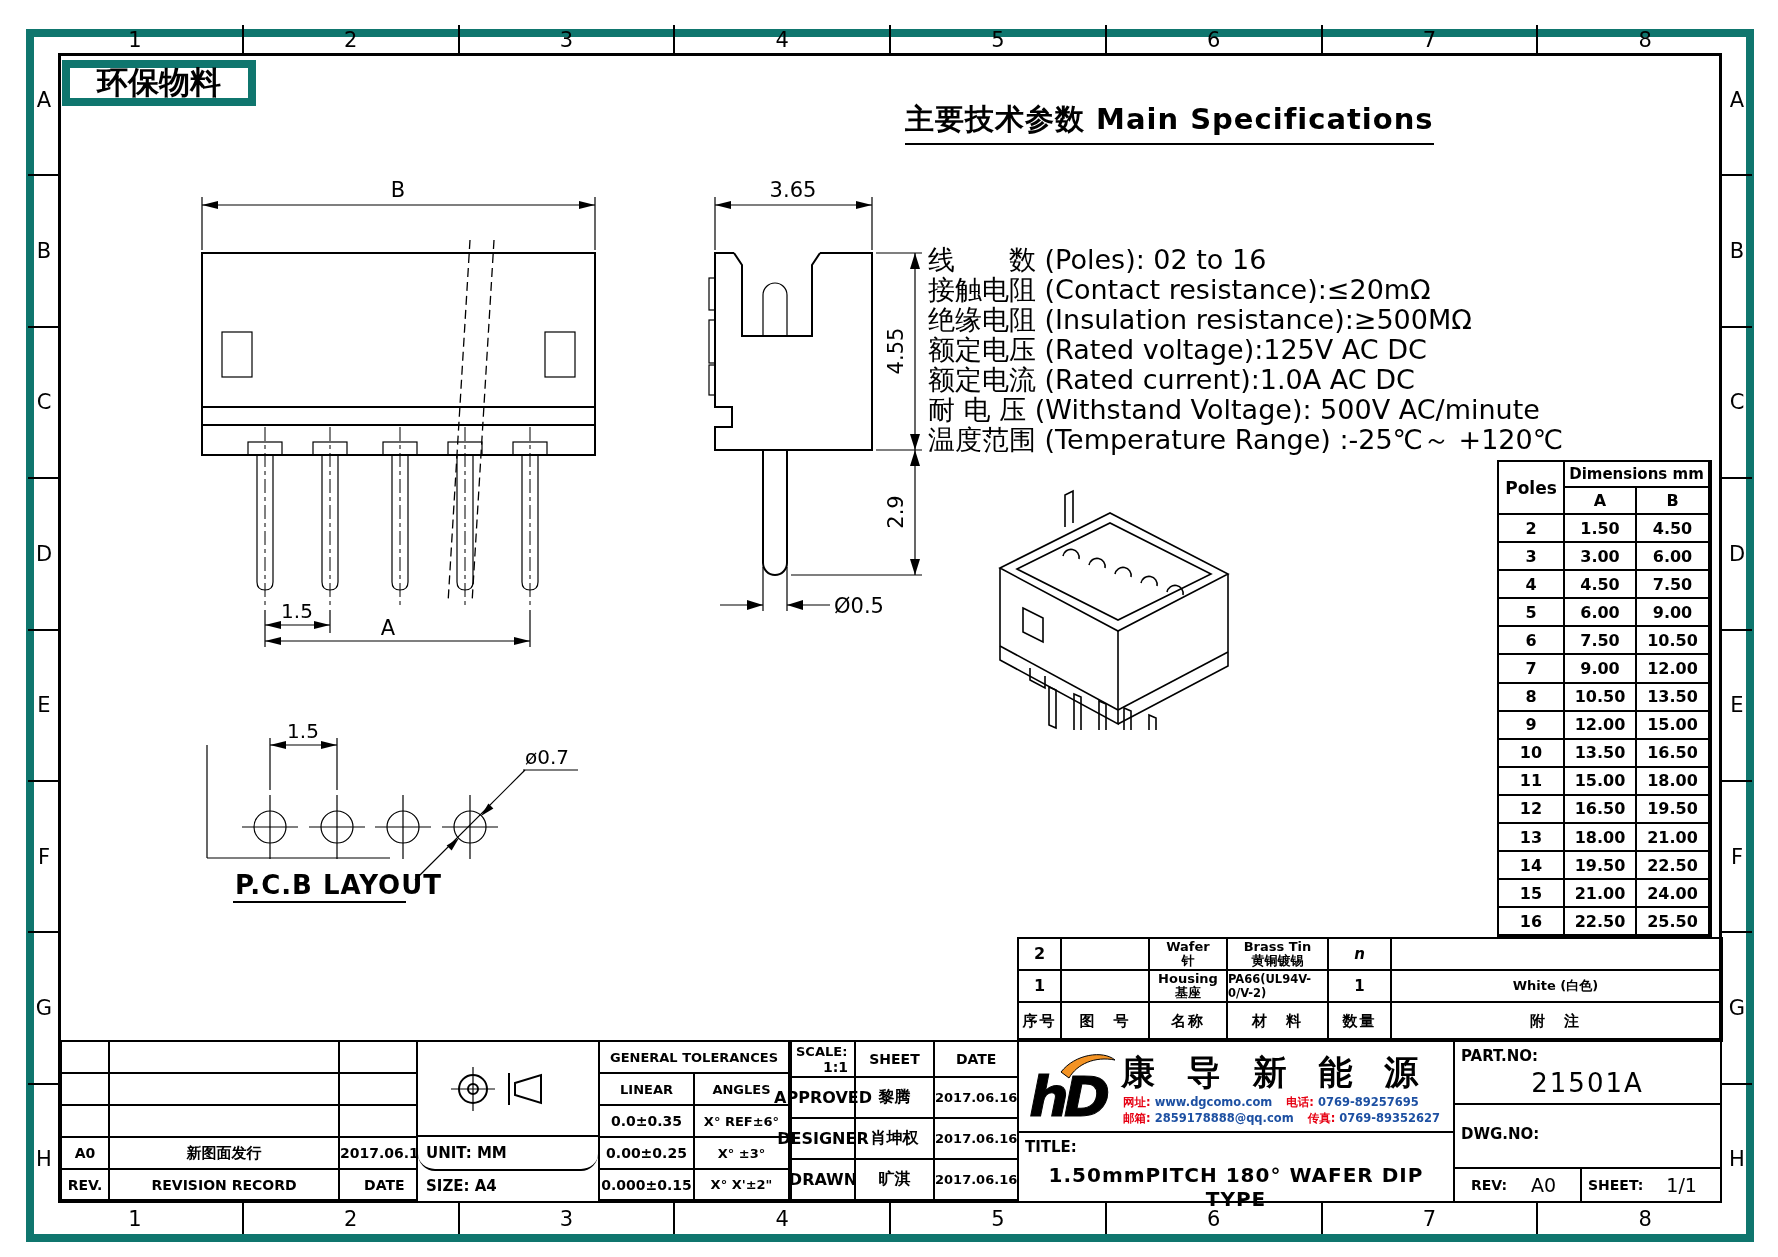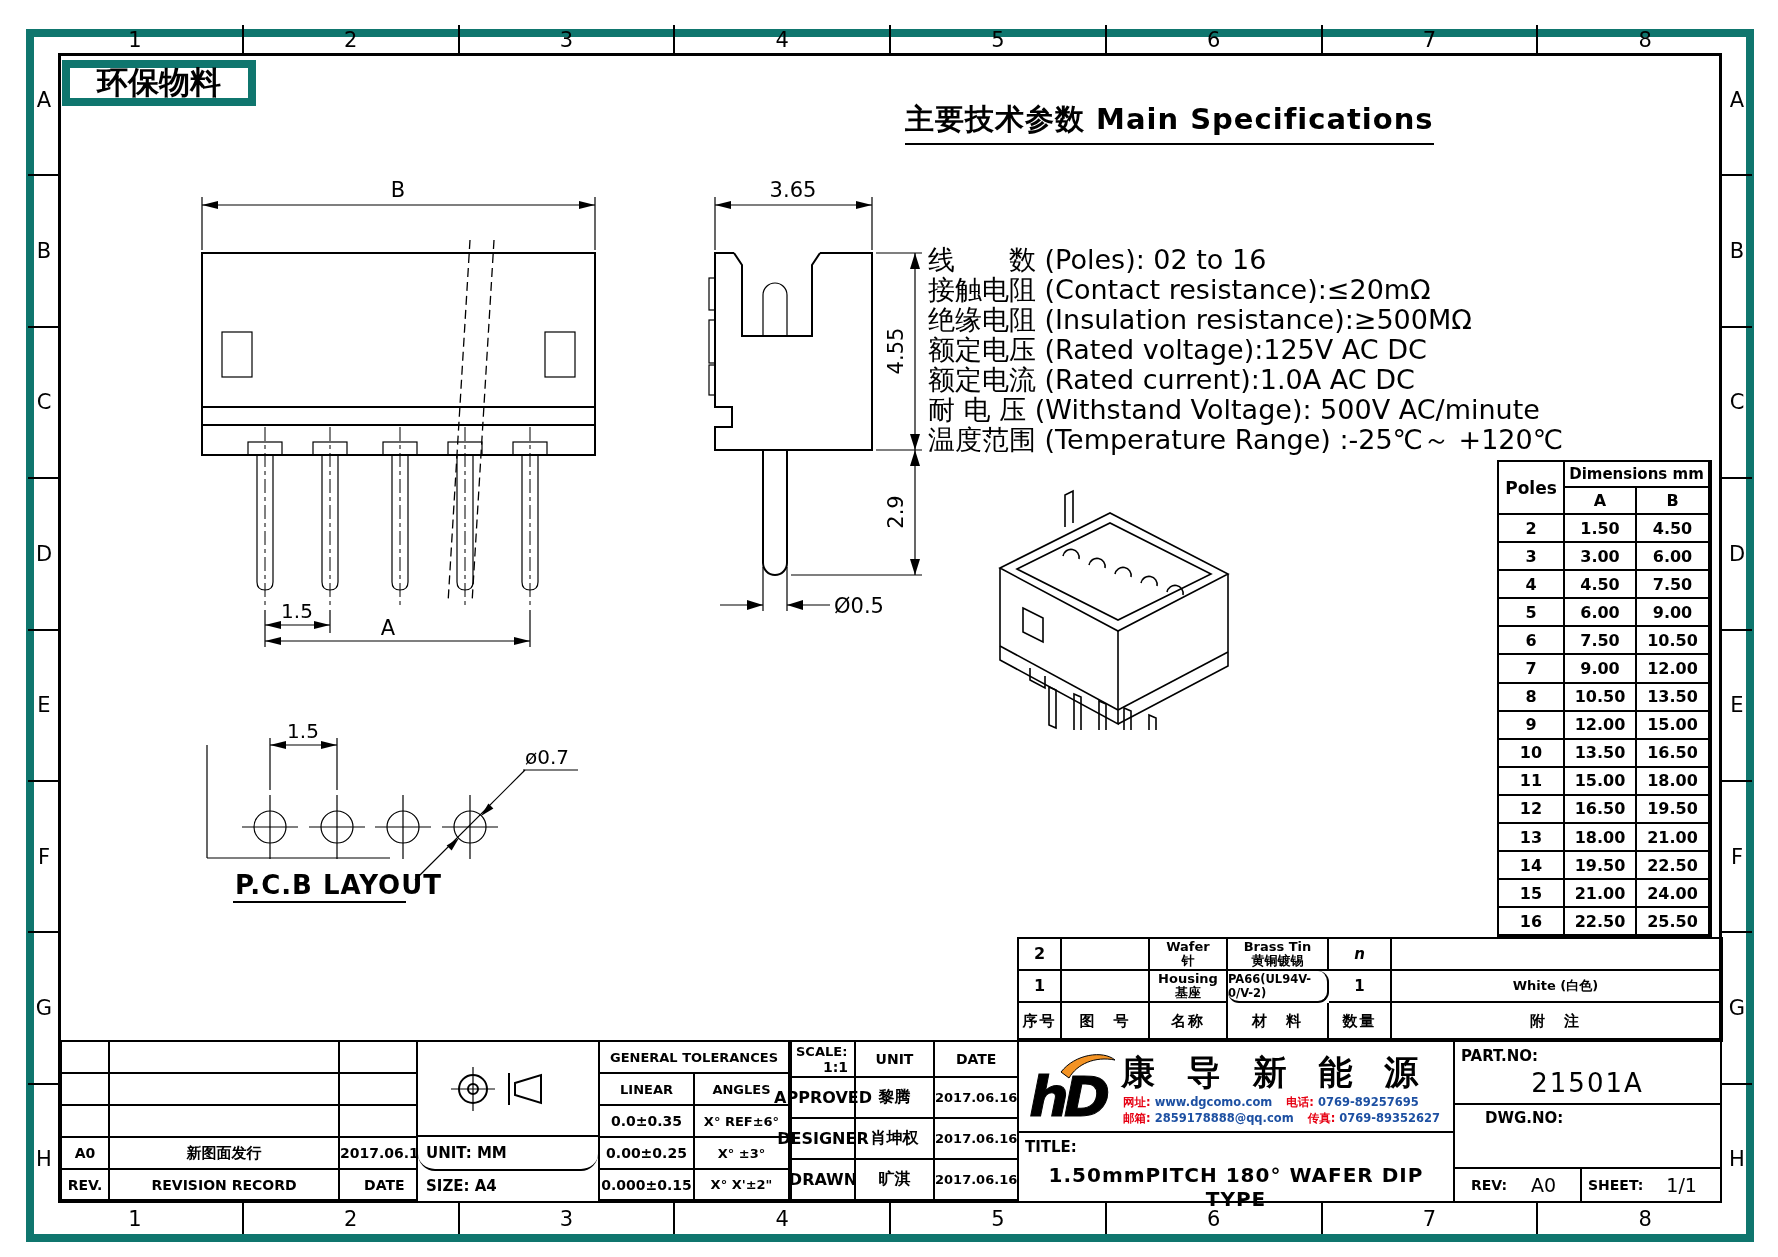--- a/index.html
+++ b/index.html
@@ -373,21 +373,21 @@
       </div>
     <div class="pt-cell f15" style="font-style:italic;">n</div>
     <div class="pt-cell"></div>
 
     <div class="pt-cell f16">1</div>
     <div class="pt-cell"></div>
     <div class="pt-cell">
         <span>Housing</span>
         <span>基座</span>
       </div>
-    <div class="pt-cell" style="font-size:11.5px;border-radius:11px;">PA66(UL94V-0/V-2)</div>
+    <div class="pt-cell" style="font-size:11.5px;">PA66(UL94V-0/V-2)</div>
     <div class="pt-cell f15">1</div>
     <div class="pt-cell">White (白色)</div>
 
     <div class="pt-cell pt-head">序号</div>
     <div class="pt-cell pt-head">图　号</div>
     <div class="pt-cell pt-head">名称</div>
     <div class="pt-cell pt-head">材　料</div>
     <div class="pt-cell pt-head">数量</div>
     <div class="pt-cell pt-head">附　注</div>
   </div>
@@ -443,21 +443,21 @@
         <div class="g-cell f14">0.000±0.15</div>
         <div class="g-cell f13">X° X'±2"</div>
       </span>
   </div>
 
   <div class="block grid apr-grid" style="left:790px;top:1040px;width:229px;height:163px;">
     <div class="g-cell" style="flex-direction:column;align-items:flex-start;padding-left:4px;">
       <span class="f13">SCALE:</span>
       <span class="f14" style="align-self:flex-end;padding-right:6px;">1:1</span>
     </div>
-    <div class="g-cell f14">UNIT</div>
+    <div class="g-cell f14">SHEET</div>
     <div class="g-cell f14">DATE</div>
     <span style="display:contents">
       
     
         <div class="g-cell f12">APPROVED</div>
         <div class="g-cell f16">黎腾</div>
         <div class="g-cell f13">2017.06.16</div>
       
         <div class="g-cell f12">DESIGNER</div>
         <div class="g-cell f16">肖坤权</div>
@@ -496,21 +496,21 @@
       <div class="abs" style="left:0;top:30px;width:100%;text-align:center;font-size:20px;font-weight:600;letter-spacing:1px;">1.50mmPITCH 180° WAFER DIP TYPE</div>
     </div>
   </div>
 
   <div class="block" style="left:1453px;top:1040px;width:269px;height:163px;">
     <div class="abs" style="left:0;top:0;width:100%;height:63px;border-bottom:2px solid #000;">
       <span class="abs f15" style="left:6px;top:5px;font-weight:600;">PART.NO:</span>
       <div class="abs" style="left:0;top:26px;width:100%;text-align:center;font-size:26px;letter-spacing:2px;">21501A</div>
     </div>
     <div class="abs" style="left:0;top:63px;width:100%;height:64px;border-bottom:2px solid #000;">
-      <span class="abs f15" style="left:6px;top:4px;font-weight:600;margin-left:24px;">DWG.NO:</span>
+      <span class="abs f15" style="left:6px;top:20px;font-weight:600;">DWG.NO:</span>
     </div>
     <div class="abs" style="left:0;top:127px;width:100%;height:32px;display:flex;">
       <div style="width:127px;border-right:2px solid #000;display:flex;align-items:center;">
         <span class="f14" style="padding-left:16px;font-weight:600;">REV:</span>
         <span style="flex:1;text-align:center;font-size:19px;">A0</span>
       </div>
       <div style="flex:1;display:flex;align-items:center;">
         <span class="f14" style="padding-left:6px;font-weight:600;">SHEET:</span>
         <span style="flex:1;text-align:center;font-size:19px;">1/1</span>
       </div>

